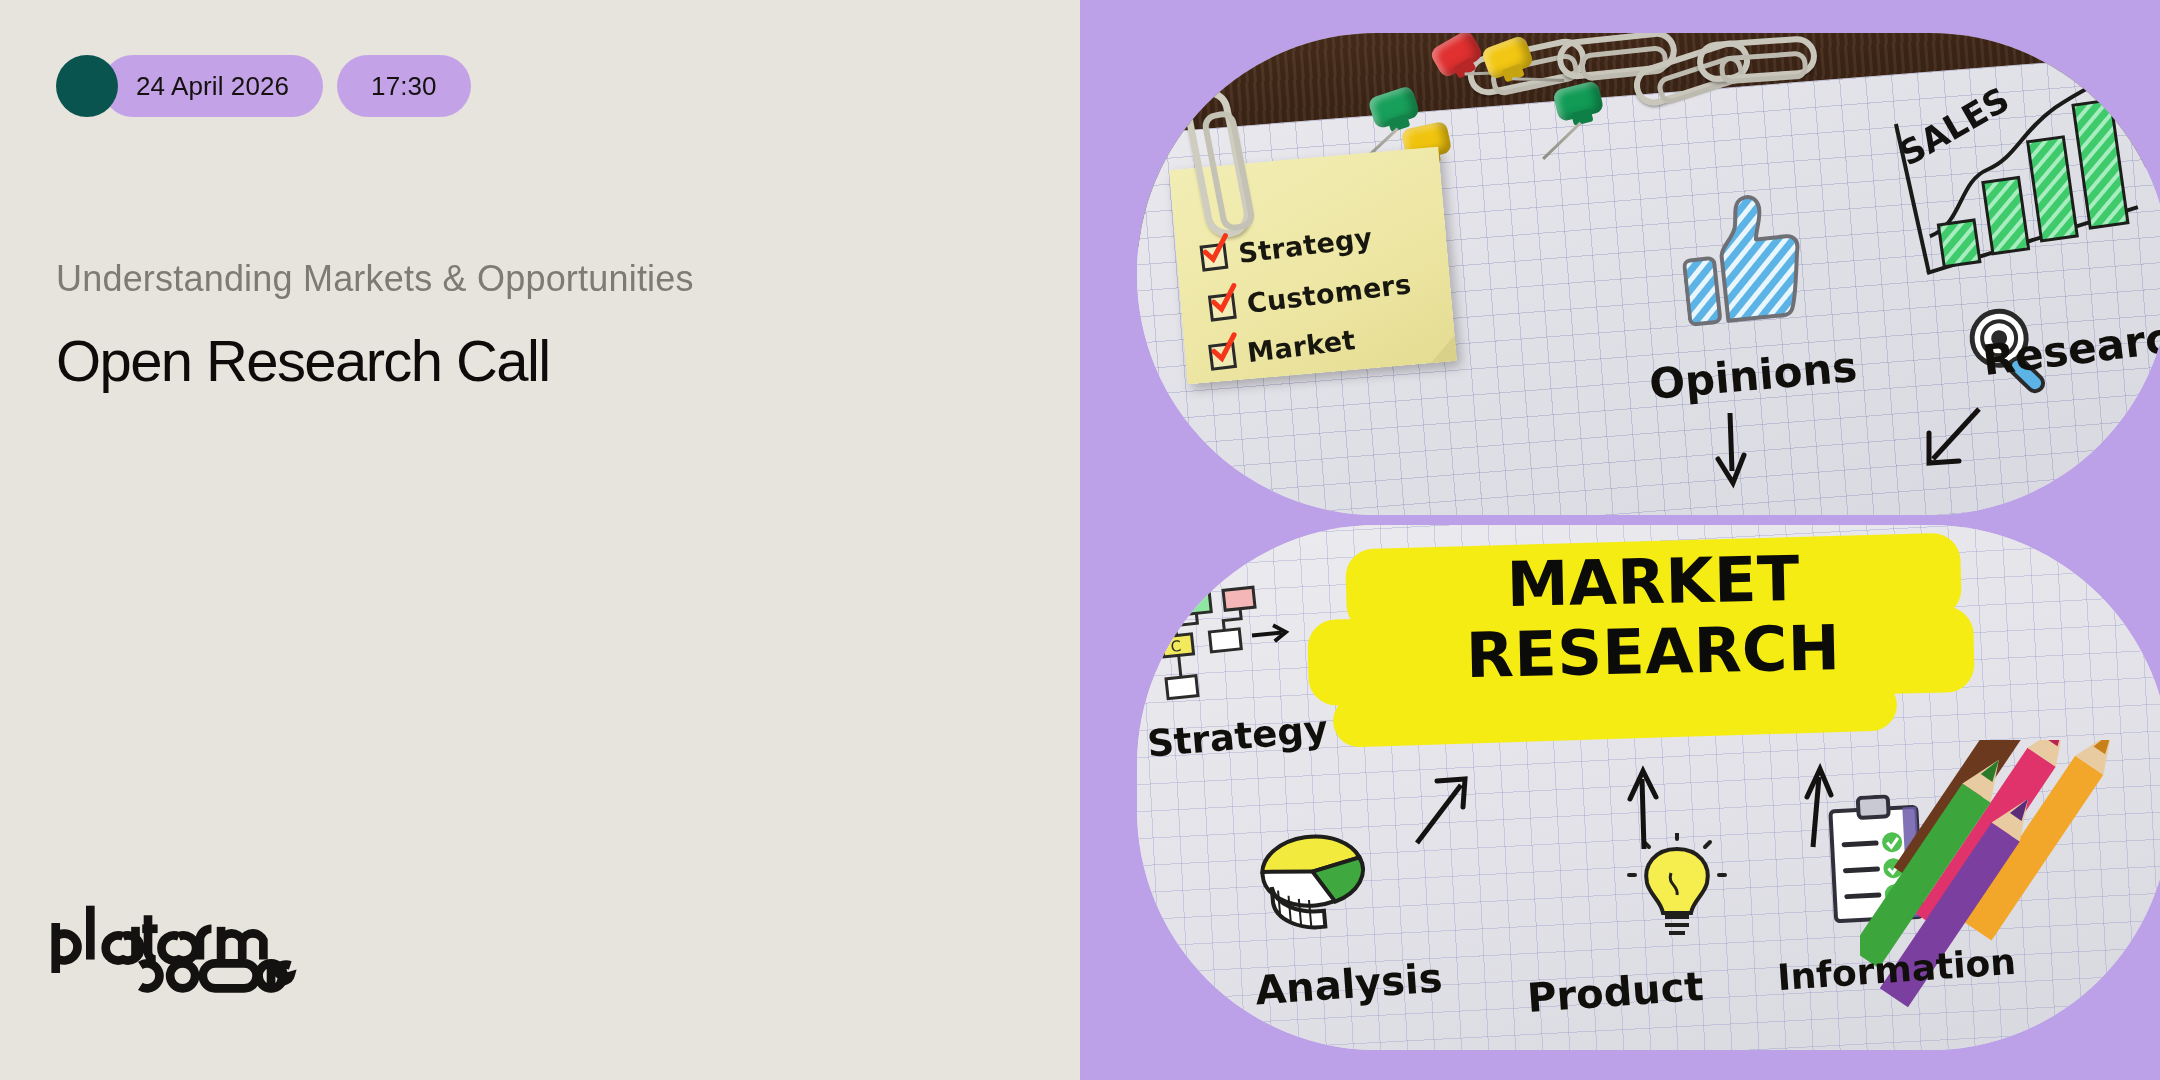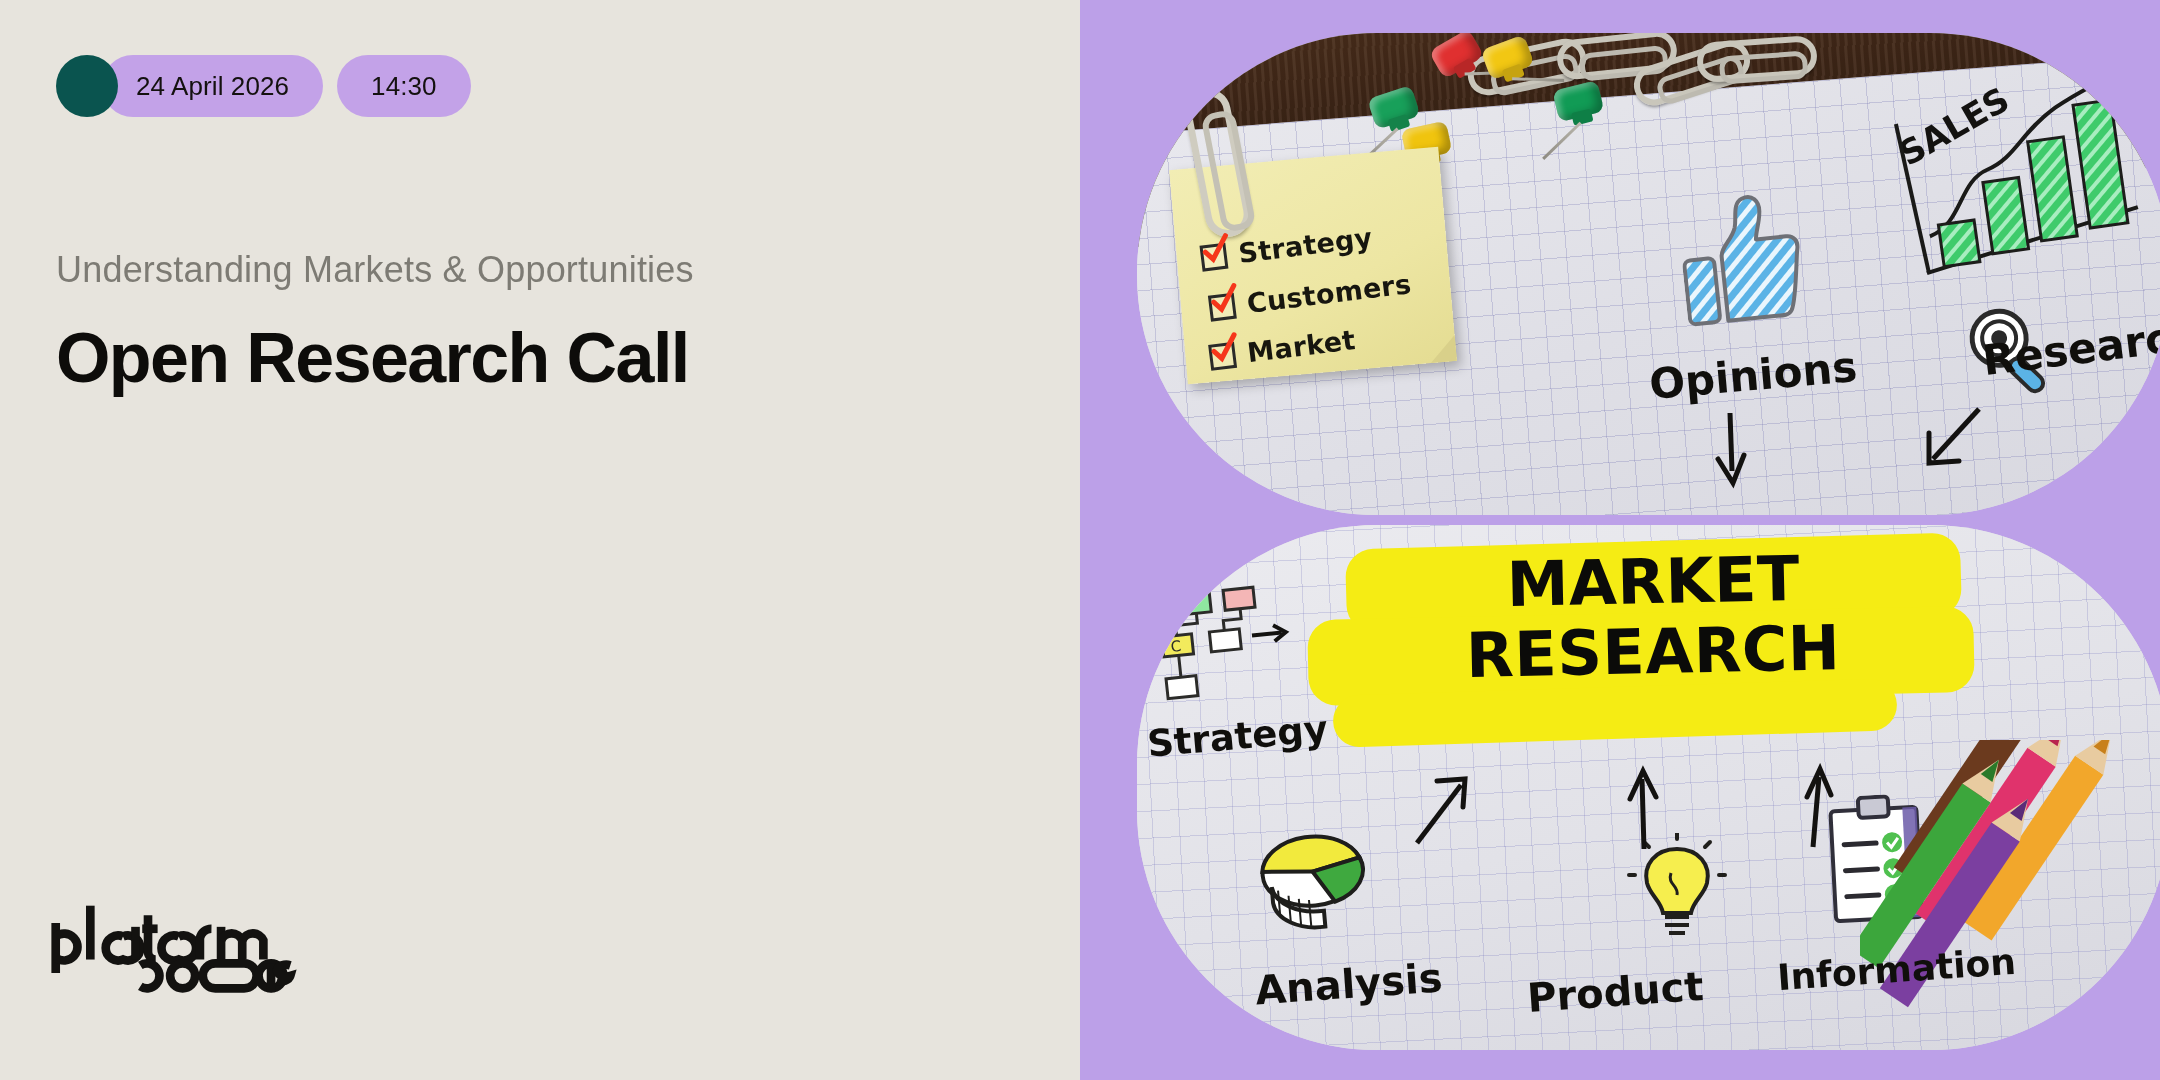--- a/index.html
+++ b/index.html
@@ -27,27 +27,27 @@
   }
   .pill {
     height:62px; border-radius:31px; background:#C3A2E8;
     display:flex; align-items:center; justify-content:center;
     padding:0 34px; font-size:26px; color:#14110F;
     letter-spacing:.1px; white-space:nowrap;
   }
   .pill-date { margin-left:-16px; position:relative; z-index:1; }
   .pill-time { margin-left:14px; }
 
-  .headline-block { position:absolute; left:56px; top:248px; width:960px; }
+  .headline-block { position:absolute; left:56px; top:257px; width:960px; }
   .subtitle {
     font-size:36px; color:#7D7B74; font-weight:400;
     letter-spacing:.2px; line-height:1.2;
   }
   .title {
-    margin-top:30px; font-size:70px; font-weight:700;
+    margin-top:30px; font-size:58px; font-weight:400;
     color:#0D0C0A; letter-spacing:-1.6px; line-height:1.08;
   }
 
   
   .logo { position:absolute; left:48px; bottom:86px; width:330px; }
   .logo svg { display:block; width:250px; height:auto; }
 
   
   .right {
     position:relative; width:1080px; height:1080px;
@@ -209,21 +209,21 @@
 </head>
 <body>
 
 <div class="poster">
 
   <div class="left">
 
     <div class="meta-row">
       <div class="dot"></div>
       <div class="pill pill-date">24 April 2026</div>
-      <div class="pill pill-time">14:30</div>
+      <div class="pill pill-time">17:30</div>
     </div>
 
     <div class="headline-block">
       <div class="subtitle">Understanding Markets &amp; Opportunities</div>
       <div class="title">Open Research Call</div>
     </div>
 
     <div class="logo">
       <svg viewBox="0 0 260 100" aria-hidden="true">
         <g fill="none" stroke="#131210" stroke-width="9" stroke-linecap="butt">

